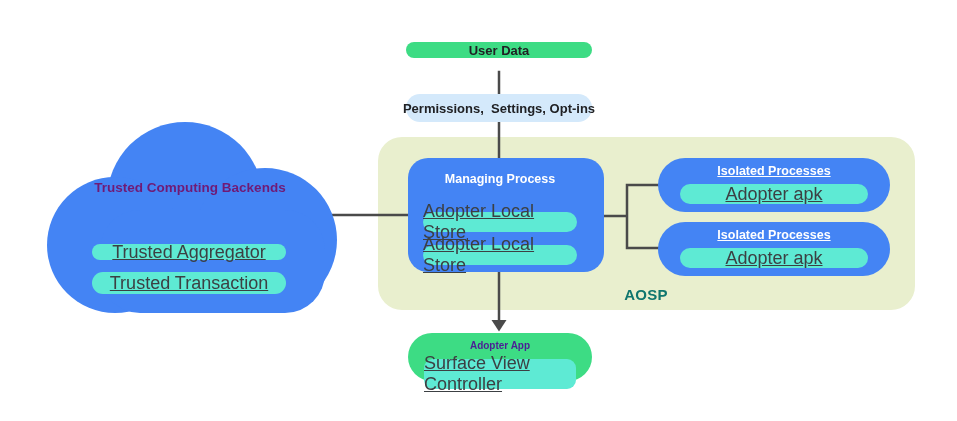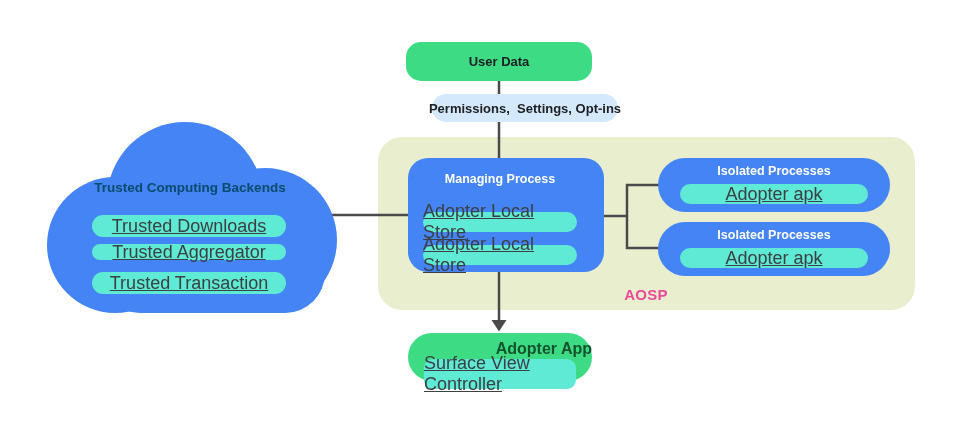--- a/index.html
+++ b/index.html
@@ -7,24 +7,24 @@
   .canvas{position:relative;width:957px;height:421px;background:#ffffff;overflow:hidden;}
   .abs{position:absolute;}
   .pill{display:flex;align-items:center;justify-content:center;box-sizing:border-box;}
   .green-pill{background:#3ddc84;border-radius:15px;color:#202124;font-weight:bold;font-size:13px;}
   .lblue-pill{background:#d4e9fb;border-radius:14px;color:#202124;font-weight:bold;font-size:13px;white-space:pre;}
   .white-pill{background:#5eead4;border-radius:11px;color:#3c4043;font-size:18px;text-decoration:underline;}
   .aosp-box{background:#e9efce;border-radius:24px;z-index:1;}
   .node-blue{background:#4484f4;z-index:3;}
   .node-green{background:#3ddc84;z-index:3;}
   .node-title{color:#ffffff;font-weight:bold;font-size:12.5px;text-align:center;}
-  .underline{text-align:center;}
-  .dark-title{color:#14532d;font-weight:bold;font-size:16px;text-align:right;}
-  .aosp-label{color:#ec4899;font-weight:bold;font-size:15px;letter-spacing:.3px;z-index:2;}
-  .cloud-title{color:#0c4a6e;font-weight:bold;font-size:13.5px;text-align:center;z-index:4;}
+  .underline{text-decoration:underline;text-align:center;}
+  .dark-title{color:#4c1d95;font-weight:bold;font-size:10px;text-align:center;}
+  .aosp-label{color:#0f766e;font-weight:bold;font-size:15px;letter-spacing:.3px;z-index:2;}
+  .cloud-title{color:#701a75;font-weight:bold;font-size:13.5px;text-align:center;z-index:4;}
   svg{display:block;}
   .lines{z-index:2;pointer-events:none;}
   .cloud-svg{z-index:3;}
   .cloud-pill{z-index:4;}
 </style>
 </head>
 <body>
 
 <div class="canvas">
 
@@ -35,33 +35,32 @@
     <g stroke="#4a4a4a" stroke-width="2.5" fill="none" stroke-linecap="square">
       <path d="M499 72 V94"></path>
       <path d="M499 122 V158"></path>
       <path d="M499 272 V320"></path>
       <path d="M332 215 H408"></path>
       <path d="M592 216 H627 M627 185 V248 M627 185 H659 M627 248 H659"></path>
     </g>
     <polygon points="491.5,320 506.5,320 499,331.5" fill="#4a4a4a"></polygon>
   </svg>
 
-  <div class="abs pill green-pill" style="left:406px;top:42px;width:186px;height:39px;z-index:3;">User Data</div>
-  <div class="abs pill lblue-pill" style="left:406px;top:94px;width:186px;height:28px;z-index:3;margin-left:26px;">Permissions,  Settings, Opt-ins</div>
+  <div class="abs pill green-pill" style="left:406px;top:42px;width:186px;height:16px;z-index:3;">User Data</div>
+  <div class="abs pill lblue-pill" style="left:406px;top:94px;width:186px;height:28px;z-index:3;">Permissions,  Settings, Opt-ins</div>
 
   <svg class="abs cloud-svg" style="left:40px;top:115px;" width="300" height="205" viewBox="0 0 300 205">
     <g fill="#4484f4">
       <circle cx="145" cy="85" r="78"></circle>
       <circle cx="75" cy="130" r="68"></circle>
       <circle cx="225" cy="125" r="72"></circle>
       <rect x="60" y="95" width="225" height="103" rx="40"></rect>
     </g>
   </svg>
   <div class="abs cloud-title" style="left:55px;top:180px;width:270px;">Trusted Computing Backends</div>
-  <div class="abs pill white-pill cloud-pill" style="left:92px;top:215px;width:194px;height:22px;">Trusted Downloads</div>
   <div class="abs pill white-pill cloud-pill" style="left:92px;top:244px;width:194px;height:16px;">Trusted Aggregator</div>
   <div class="abs pill white-pill cloud-pill" style="left:92px;top:272px;width:194px;height:22px;">Trusted Transaction</div>
 
   <div class="abs node-blue" style="left:408px;top:158px;width:196px;height:114px;border-radius:20px;">
     <div class="abs node-title" style="left:0;top:13px;width:184px;line-height:17px;">
       <div>Managing Process</div>
     </div>
     <div class="abs pill white-pill" style="left:15px;top:54px;width:154px;height:20px;border-radius:10px;">Adopter Local Store</div>
     <div class="abs pill white-pill" style="left:15px;top:87px;width:154px;height:20px;border-radius:10px;">Adopter Local Store</div>
   </div>

